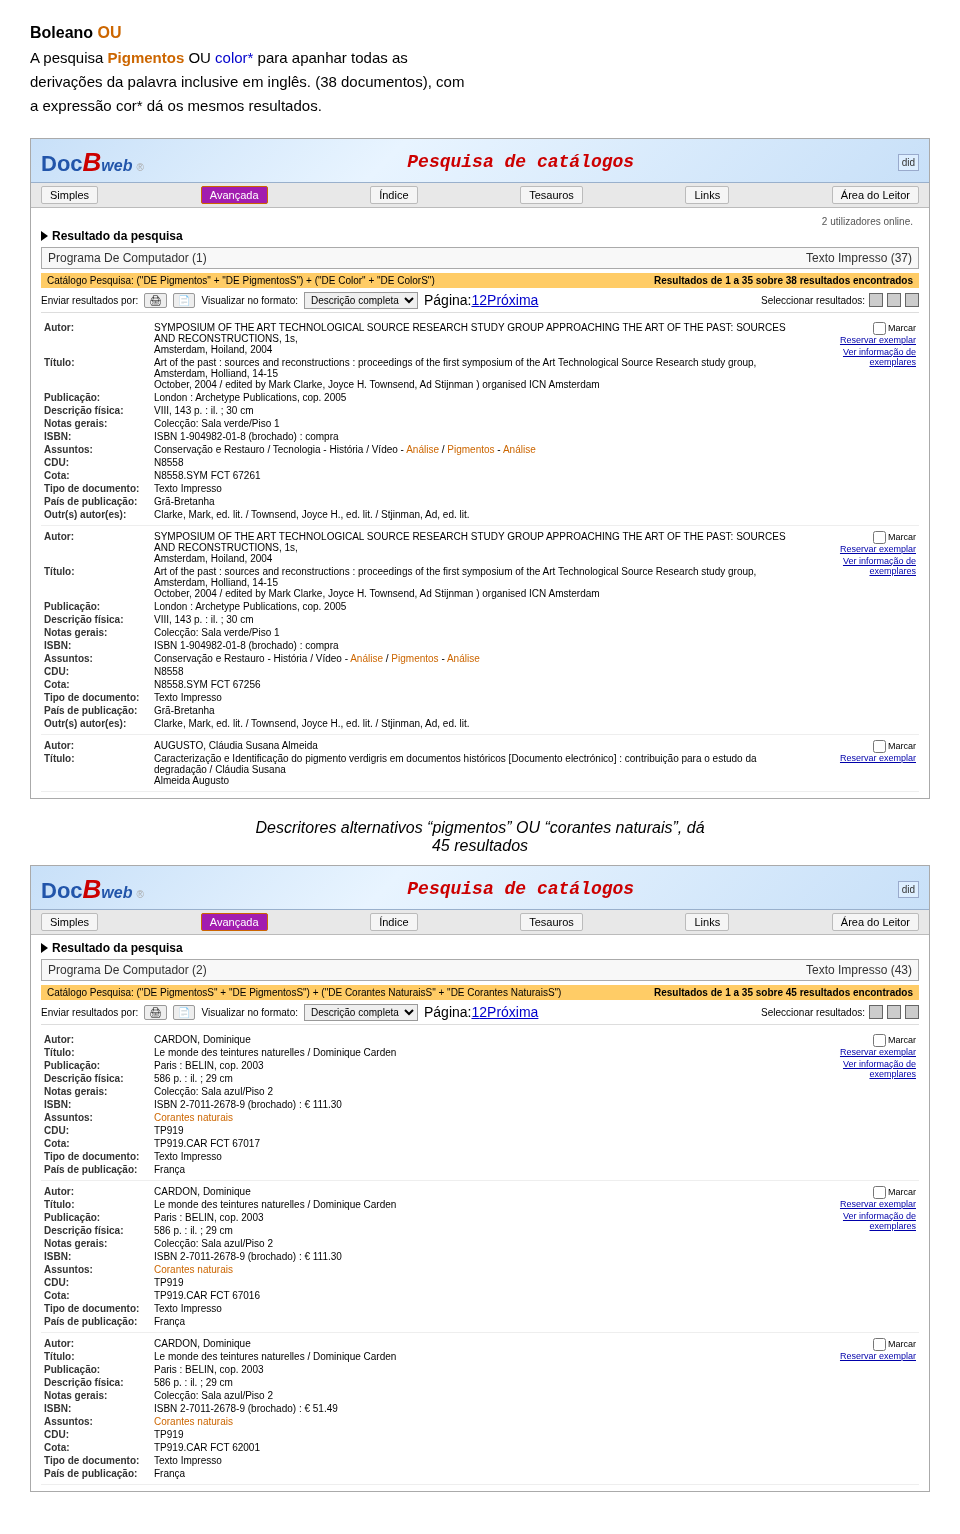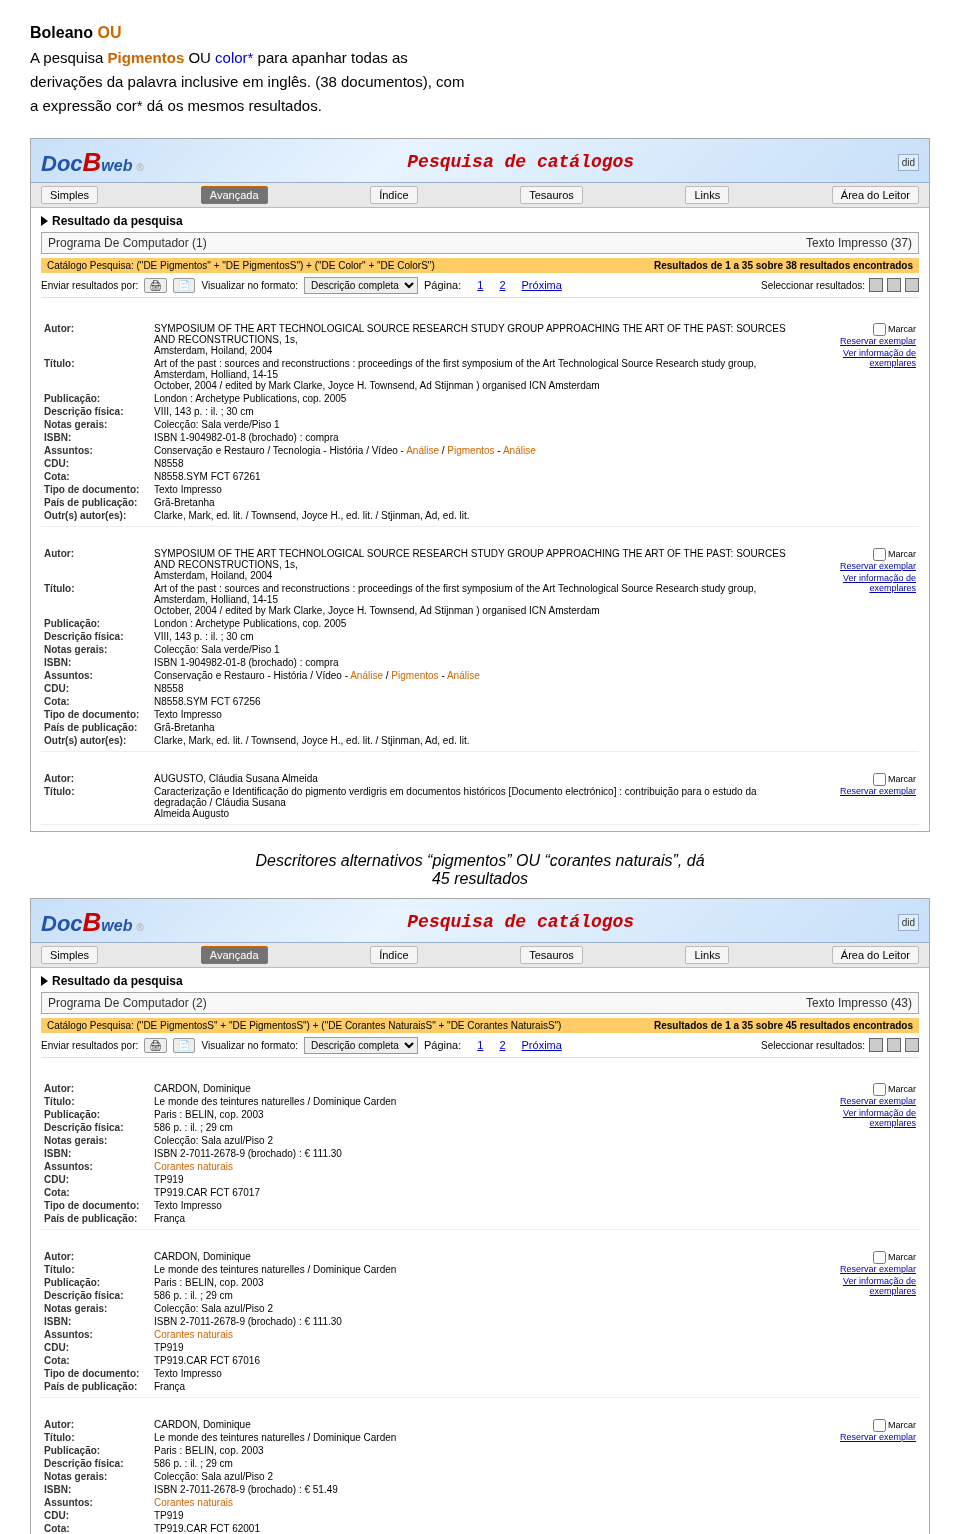--- a/index.html
+++ b/index.html
@@ -42,21 +42,20 @@
       border-bottom: 1px solid #99b0cc;
     }
     .docb-logo {
       display: flex;
       align-items: baseline;
       gap: 0;
     }
     .docb-logo-doc {
       font-size: 22px;
       font-weight: bold;
-      font-style: italic;
       color: #2255aa;
     }
     .docb-logo-b {
       font-size: 26px;
       font-weight: bold;
       font-style: italic;
       color: #cc0000;
     }
     .docb-logo-web {
       font-size: 16px;
@@ -93,21 +92,21 @@
     .docb-nav-item {
       font-size: 11px;
       padding: 2px 8px;
       border: 1px solid #bbb;
       background: #f5f5f5;
       cursor: pointer;
       color: #000;
       border-radius: 2px;
     }
     .docb-nav-item.active {
-      background: #737373;
+      background: #a21caf;
       color: #fff;
       border-color: #cc6600;
     }
 
     
     .docb-body {
       background: #fff;
       padding: 6px 10px;
       font-size: 11px;
     }
@@ -174,42 +173,41 @@
       border-radius: 2px;
     }
     .toolbar-select {
       font-size: 10px;
       padding: 1px 2px;
       border: 1px solid #999;
     }
     .pagination {
       display: flex;
       align-items: center;
-      gap: 16px;
-      font-size: 11px;
+      gap: 0;
+      font-size: 14px;
     }
     .page-link { color: #0000cc; text-decoration: underline; cursor: pointer; }
     .toolbar-right { margin-left: auto; display: flex; align-items: center; gap: 4px; }
     .grid-icon {
       width: 14px; height: 14px;
       border: 1px solid #666;
       background: #ccc;
       display: inline-block;
     }
 
     
     .result-entry {
       border-bottom: 1px solid #eee;
       padding: 4px 0;
       font-size: 10px;
     }
     .result-table {
       width: 100%;
       border-collapse: collapse;
-      margin-top: 16px;
     }
     .result-table td {
       vertical-align: top;
       padding: 1px 3px;
       font-size: 10px;
     }
     .result-table .label {
       font-weight: bold;
       white-space: nowrap;
       width: 110px;
@@ -291,20 +289,21 @@
       <div class="docb-nav-item">Simples</div>
       <div class="docb-nav-item active">Avançada</div>
       <div class="docb-nav-item">Índice</div>
       <div class="docb-nav-item">Tesauros</div>
       <div class="docb-nav-item">Links</div>
       <div class="docb-nav-item">Área do Leitor</div>
     </div>
 
     <div class="docb-body">
 
+      <div class="online-bar">2 utilizadores online.</div>
 
       <div class="docb-result-header">
         <span class="triangle-right"></span>
         <span class="result-title-text">Resultado da pesquisa</span>
       </div>
 
       <div class="info-box">
         <span class="info-box-left">Programa De Computador (1)</span>
         <span class="info-box-right">Texto Impresso (37)</span>
       </div>

